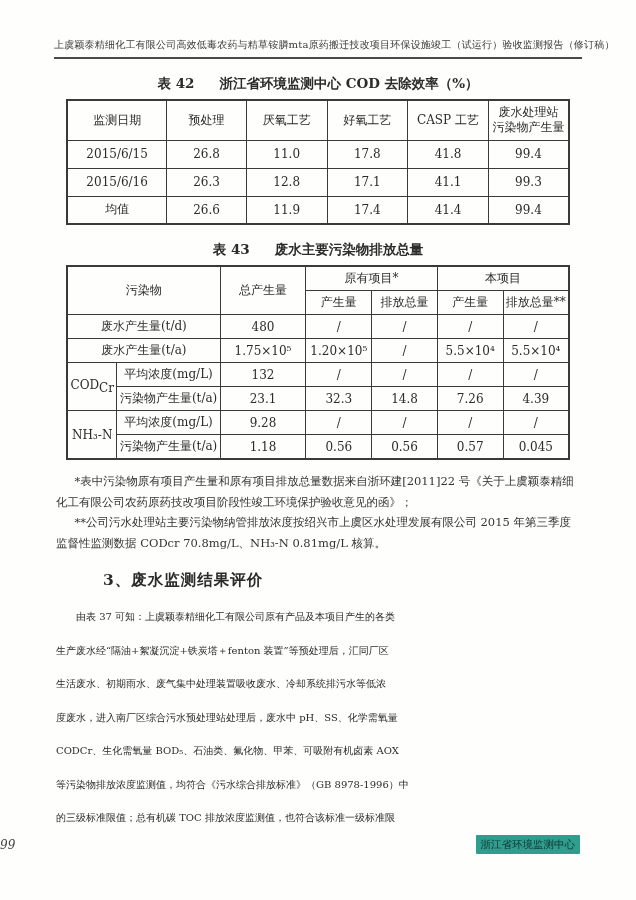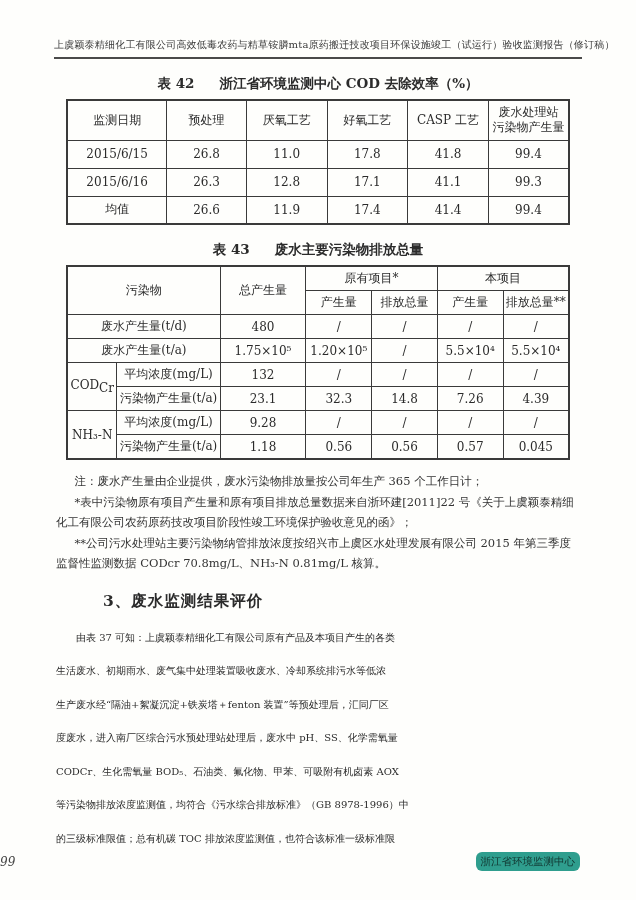--- a/index.html
+++ b/index.html
@@ -30,21 +30,21 @@
   .notes p { text-indent:1.6em; }
   .sec-heading { margin:17px 58px 0; text-indent:2.9em; font-size:15.5px;
                  font-weight:bold; letter-spacing:1px; }
   .body-text { margin:9px 56px 0; font-size:10px; line-height:33.5px; }
   .body-text .line { white-space:nowrap; }
   .body-text .indent { text-indent:2em; }
   .footer { position:relative; margin-top:auto; margin-bottom:44px; height:18px; }
   .pageno { position:absolute; left:0; right:0; text-align:left;
             font-size:12px; color:#444;font-style:italic; }
   .stamp { position:absolute; right:56px; top:-3px; font-size:10.5px;
-           padding:3px 5px 2px; border-radius:6px; }
+           padding:3px 5px 2px; border-radius:1px; }
   sub { font-size:12px; }
 </style>
 </head>
 <body>
 
 <div class="page">
 
   <div class="doc-header">上虞颖泰精细化工有限公司高效低毒农药与精草铵膦mta原药搬迁技改项目环保设施竣工（试运行）验收监测报告（修订稿）</div>
 
   <div class="tbl-caption">
@@ -179,31 +179,30 @@
         <td>1.18</td>
         <td>0.56</td>
         <td>0.56</td>
         <td>0.57</td>
         <td>0.045</td>
       </tr>
     </tbody>
   </table>
 
   <div class="notes">
-    <p>注：废水产生量由企业提供，废水污染物排放量按公司年生产 365 个工作日计；</p>
     <p>*表中污染物原有项目产生量和原有项目排放总量数据来自浙环建[2011]22 号《关于上虞颖泰精细化工有限公司农药原药技改项目阶段性竣工环境保护验收意见的函》；</p>
     <p>**公司污水处理站主要污染物纳管排放浓度按绍兴市上虞区水处理发展有限公司 2015 年第三季度监督性监测数据 CODcr 70.8mg/L、NH₃-N 0.81mg/L 核算。</p>
   </div>
 
   <div class="sec-heading">3、废水监测结果评价</div>
 
   <div class="body-text">
     <div class="line indent">由表 37 可知：上虞颖泰精细化工有限公司原有产品及本项目产生的各类</div>
+    <div class="line">生产废水经“隔油+絮凝沉淀+铁炭塔＋fenton 装置”等预处理后，汇同厂区</div>
     <div class="line">生活废水、初期雨水、废气集中处理装置吸收废水、冷却系统排污水等低浓</div>
-    <div class="line">生产废水经“隔油+絮凝沉淀+铁炭塔＋fenton 装置”等预处理后，汇同厂区</div>
     <div class="line">度废水，进入南厂区综合污水预处理站处理后，废水中 pH、SS、化学需氧量</div>
     <div class="line">CODCr、生化需氧量 BOD₅、石油类、氟化物、甲苯、可吸附有机卤素 AOX</div>
     <div class="line">等污染物排放浓度监测值，均符合《污水综合排放标准》（GB 8978-1996）中</div>
     <div class="line">的三级标准限值；总有机碳 TOC 排放浓度监测值，也符合该标准一级标准限</div>
   </div>
 
   <div class="footer">
     <div class="pageno">99</div>
     <div class="stamp" style="background: rgb(47, 158, 142); color: rgb(16, 51, 46);">浙江省环境监测中心</div>
   </div>

